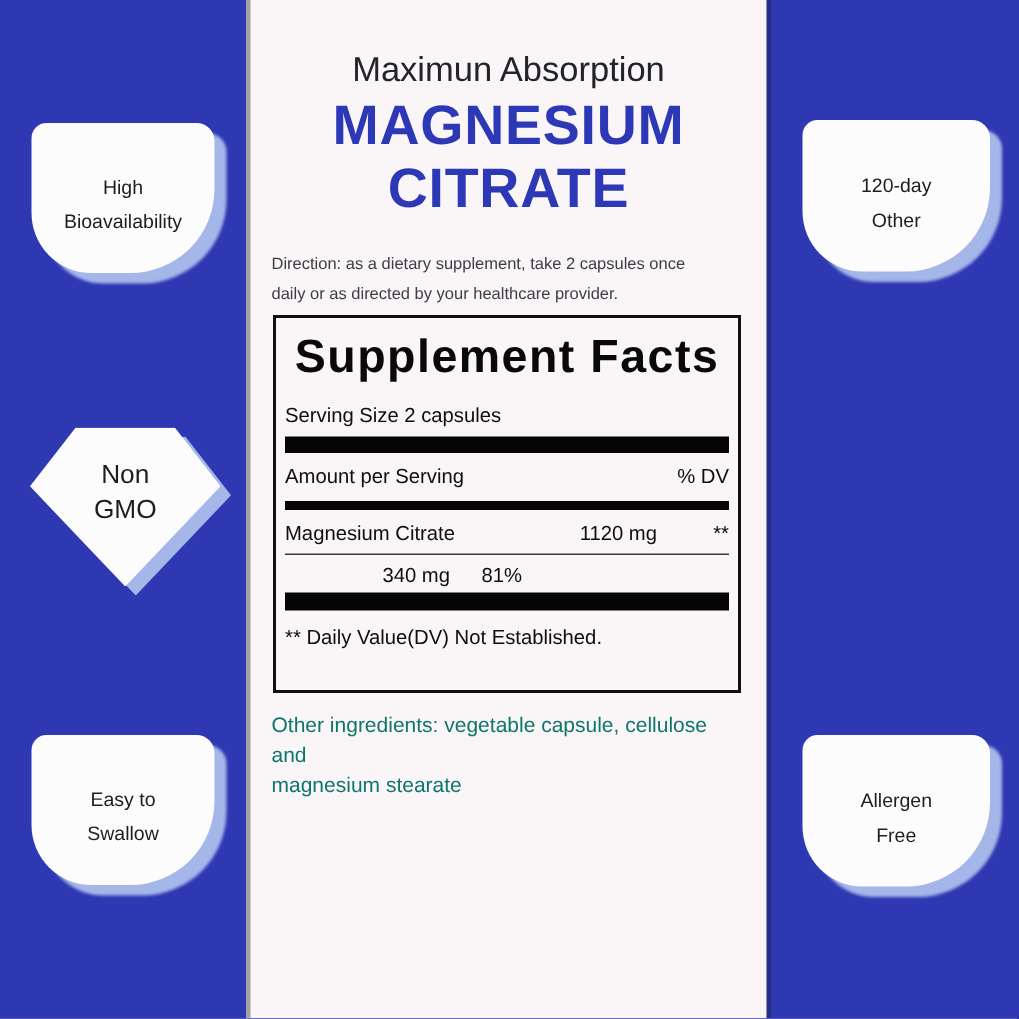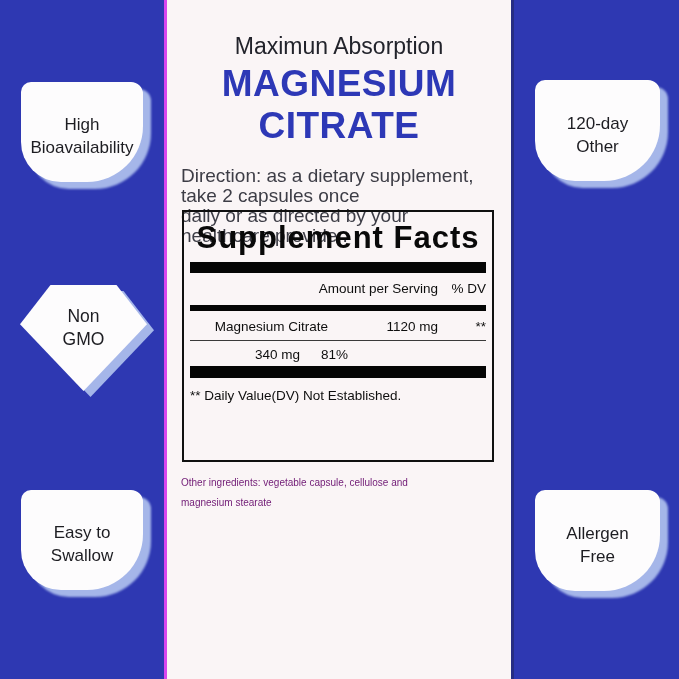--- a/index.html
+++ b/index.html
@@ -16,21 +16,21 @@
     overflow: hidden;
   }
   
   .panel {
     position: absolute;
     left: 164px;
     top: 0;
     width: 350px;
     height: 679px;
     background: #faf5f6;
-    border-left: 3px solid #d946ef;
+    border-left: 3px solid #a3a3a3;
     border-right: 3px solid #262d84;
     box-sizing: border-box;
   }
   .subtitle {
     position: absolute;
     top: 33px;
     left: 0;
     width: 100%;
     text-align: center;
     font-size: 23px;
@@ -46,21 +46,21 @@
     font-weight: 700;
     letter-spacing: 0.5px;
     line-height: 42px;
     color: #2d38b6;
   }
   .direction {
     position: absolute;
     top: 166px;
     left: 14px;
     width: 310px;
-    font-size: 19px;
+    font-size: 11px;
     line-height: 20px;
     color: #3d3d46;
   }
   .line { display: block; }
   
   .facts-box {
     position: absolute;
     top: 210px;
     left: 15px;
     width: 312px;
@@ -89,33 +89,33 @@
   .bar-3 { margin-top: 3px; height: 12px; }
   .facts-row {
     display: flex;
     align-items: baseline;
     font-size: 13.5px;
     line-height: 17px;
   }
   .header-row { margin-top: 7px; }
   .row-1 { margin-top: 7px; }
   .row-2 { margin-top: 5px; }
-  .col-name { flex: 1; text-align: right; }
+  .col-name { flex: 1; text-align: left; }
   .col-amt { width: 110px; text-align: right; }
   .col-dv { width: 48px; text-align: right; }
   .hairline { margin-top: 5px; height: 1px; background: #3a3a3a; }
   .footnote { margin-top: 9px; }
   .other-ingredients {
     position: absolute;
     top: 473px;
     left: 14px;
     width: 310px;
-    font-size: 10px;
+    font-size: 14px;
     line-height: 20px;
-    color: #701a75;
+    color: #0f766e;
   }
   
   .badge { position: absolute; }
   .badge .shadow, .badge .face {
     content: "";
     position: absolute;
     left: 0; top: 0; right: 0; bottom: 0;
   }
   .badge .shadow { transform: translate(8px, 7px); background: #a5b6e9; filter: blur(1px); }
   .badge .face { background: #fdfcfd; }
@@ -125,21 +125,21 @@
   }
   .badge.gem .shadow { transform: translate(7px, 6px); filter: blur(0.5px); }
   .badge .label {
     position: absolute;
     left: 0; top: 0; right: 0; bottom: 0;
     display: flex;
     flex-direction: column;
     justify-content: center;
     align-items: center;
     text-align: center;
-    font-size: 17px;
+    font-size: 13px;
     line-height: 23px;
     color: #1d1d22;
   }
   .badge.tag .label { padding-top: 8px; }
   .badge.gem .label { padding-bottom: 20px; font-size: 17.5px; }
   
   .b-left-1  { left: 21px;  top: 82px;  width: 122px; height: 100px; }
   .b-left-2  { left: 20px;  top: 285px; width: 127px; height: 106px; }
   .b-left-3  { left: 21px;  top: 490px; width: 122px; height: 100px; }
   .b-right-1 { left: 535px; top: 80px;  width: 125px; height: 101px; }
@@ -161,20 +161,21 @@
       </div>
 
     <div class="direction">
         <span class="line">Direction: as a dietary supplement, take 2 capsules once</span>
         <span class="line">daily or as directed by your healthcare provider.</span>
       </div>
 
     <div class="facts-box">
       <div class="facts-title">Supplement Facts</div>
 
+      <div class="facts-line serving-size">Serving Size 2 capsules</div>
 
       <div class="bar bar-1"></div>
 
       <div class="facts-row header-row">
         <span class="col-name">Amount per Serving</span>
         <span class="col-dv">% DV</span>
       </div>
 
       <div class="bar bar-2"></div>
 

